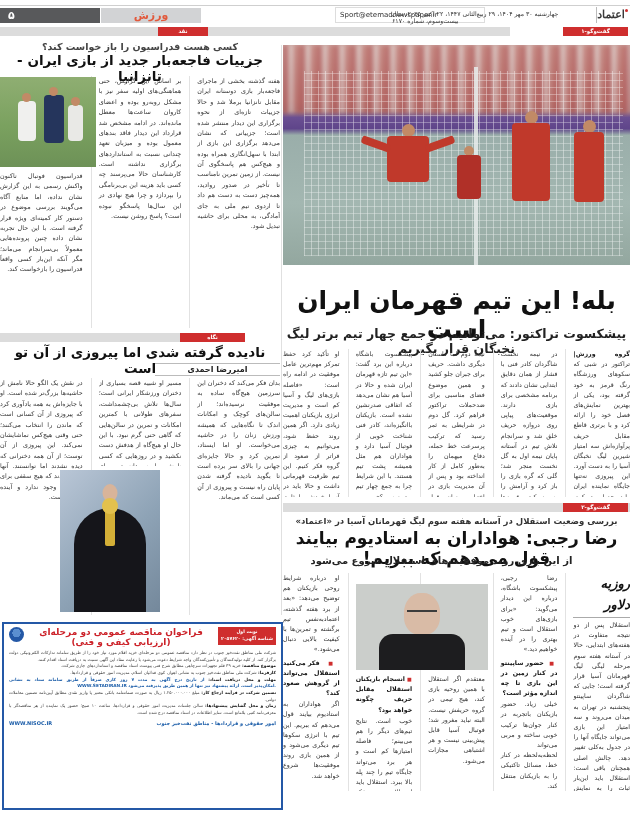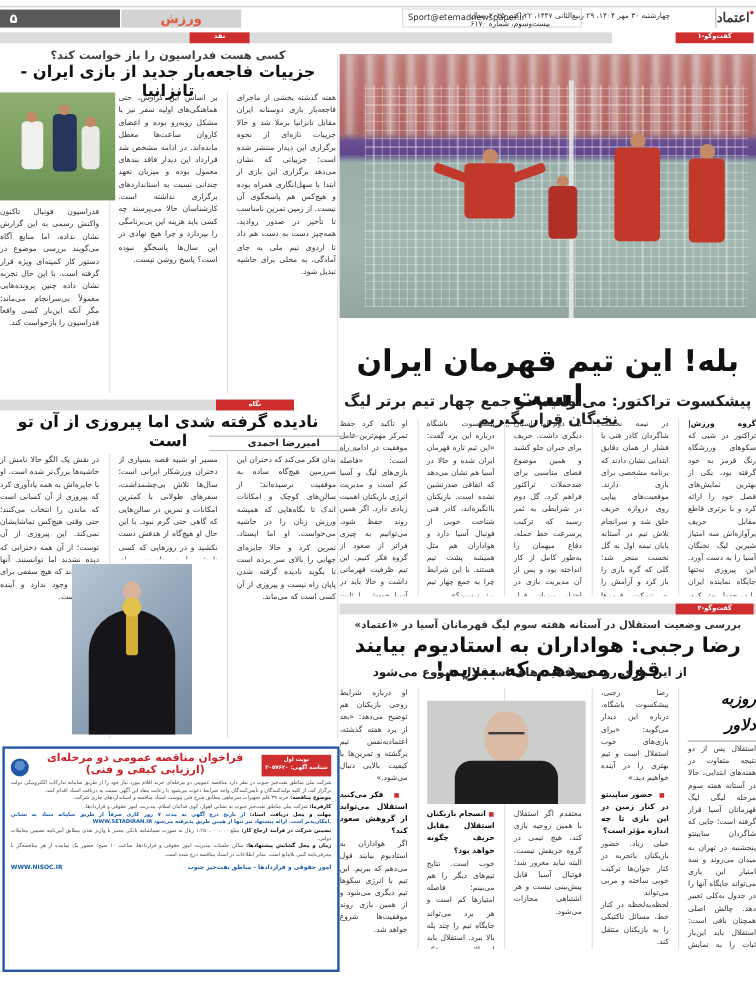--- a/index.html
+++ b/index.html
@@ -31,21 +31,21 @@
   
   .kicker { font-weight:bold; color:#333; text-align:center; }
   .headline { font-weight:bold; color:#111; text-align:center; }
   .subhead { font-weight:bold; color:#222; text-align:center; }
   .cols { display:flex; flex-direction:row; gap:8px; overflow:hidden; }
   .cols > div { flex:1; font-size:6.3px; line-height:1.62; text-align:justify; color:#333; overflow:hidden; }
   .cols > div:not(:last-child) { border-left:1px solid #e2e2e2; padding-left:7px; }
   .leadin { font-weight:bold; color:#111; }
   .q { font-weight:bold; color:#111; display:block; margin:3px 0 1px; }
   .q::before { content:"■ "; color:#cf2e2e; font-size:5px; }
-  .byline { font-weight:bold; font-size:8px; color:#222; text-align:center;margin-left:19px; }
+  .byline { font-weight:bold; font-size:8px; color:#222; text-align:center; }
 
   
   .photo-main { position:absolute; left:283px; top:45px; width:347px; height:220px; overflow:hidden;
     background:linear-gradient(180deg,#c9a5a1 0%,#bd908e 14%,#b5807f 26%,#a97a7c 30%,
                #6a4f92 33%,#5f458a 38%,#9aaeaa 41%,#a3b7b1 72%,#93a79f 100%); }
   .photo-main .crowd { position:absolute; left:0; top:0; width:100%; height:31%;
     background:repeating-linear-gradient(90deg, rgba(170,55,55,.45) 0 5px, rgba(240,231,226,.40) 5px 11px, rgba(190,80,70,.35) 11px 17px);
     filter:blur(2px); }
   .photo-main .net { position:absolute; left:6%; top:12%; width:92%; height:84%; opacity:.7;
     background:repeating-linear-gradient(90deg, rgba(255,255,255,.55) 0 1px, transparent 1px 7px),
@@ -109,21 +109,21 @@
   .l2-body .spacer { height:146px; }
   .photo-l2 { position:absolute; left:60px; top:470px; width:100px; height:142px; z-index:2; overflow:hidden;
               background:linear-gradient(135deg,#b9c6d6 0%,#8ea3b6 55%,#74889b 100%); }
   .photo-l2 .fig { position:absolute; left:50%; bottom:-8px; transform:translateX(-50%); width:72px; height:112px; border-radius:38px 38px 0 0; background:#15151a; }
   .photo-l2 .face { position:absolute; left:50%; top:14px; transform:translateX(-50%); width:15px; height:18px; border-radius:50%; background:#d8b49a; }
   .photo-l2 .cup { position:absolute; left:50%; top:40px; transform:translateX(-50%); width:10px; height:36px; background:#d4af37; border-radius:2px; }
   .photo-l2 .cup::before { content:""; position:absolute; left:50%; top:-12px; transform:translateX(-50%); width:16px; height:16px; border-radius:50%; background:#e3c14d; }
 
   
   .adbox { position:absolute; left:2px; top:622px; width:281px; height:188px; border:2px solid #2458a6; background:#fff; padding:3px 5px; }
-  .ad-top { display:flex; flex-direction:row; align-items:flex-end; gap:12px; }
+  .ad-top { display:flex; flex-direction:row; align-items:flex-start; gap:12px; }
   .ad-note { background:#cf2e2e; color:#fff; font-size:4.6px; font-weight:bold; text-align:center; padding:2px 3px; line-height:1.5; }
   .ad-title { flex:1; color:#cc2229; font-weight:bold; font-size:9px; text-align:center; }
   .ad-logo { width:15px; height:15px; border-radius:50%; background:radial-gradient(circle at 50% 40%, #5b8fd0 0 35%, #2458a6 36% 100%); }
   .ad-body { margin-top:3px; font-size:4.3px; line-height:1.55; text-align:justify; color:#444; }
   .ad-body b { color:#111; }
   .ad-body .lnk { color:#1a5ca8; font-weight:bold; direction:ltr; unicode-bidi:embed; }
   .ad-foot { display:flex; justify-content:space-between; margin-top:3px; font-size:5px; font-weight:bold; color:#1a5ca8; }
 
   .vrule { position:absolute; left:281px; top:45px; width:1px; height:570px; background:#e0e0e0; }
 </style>

